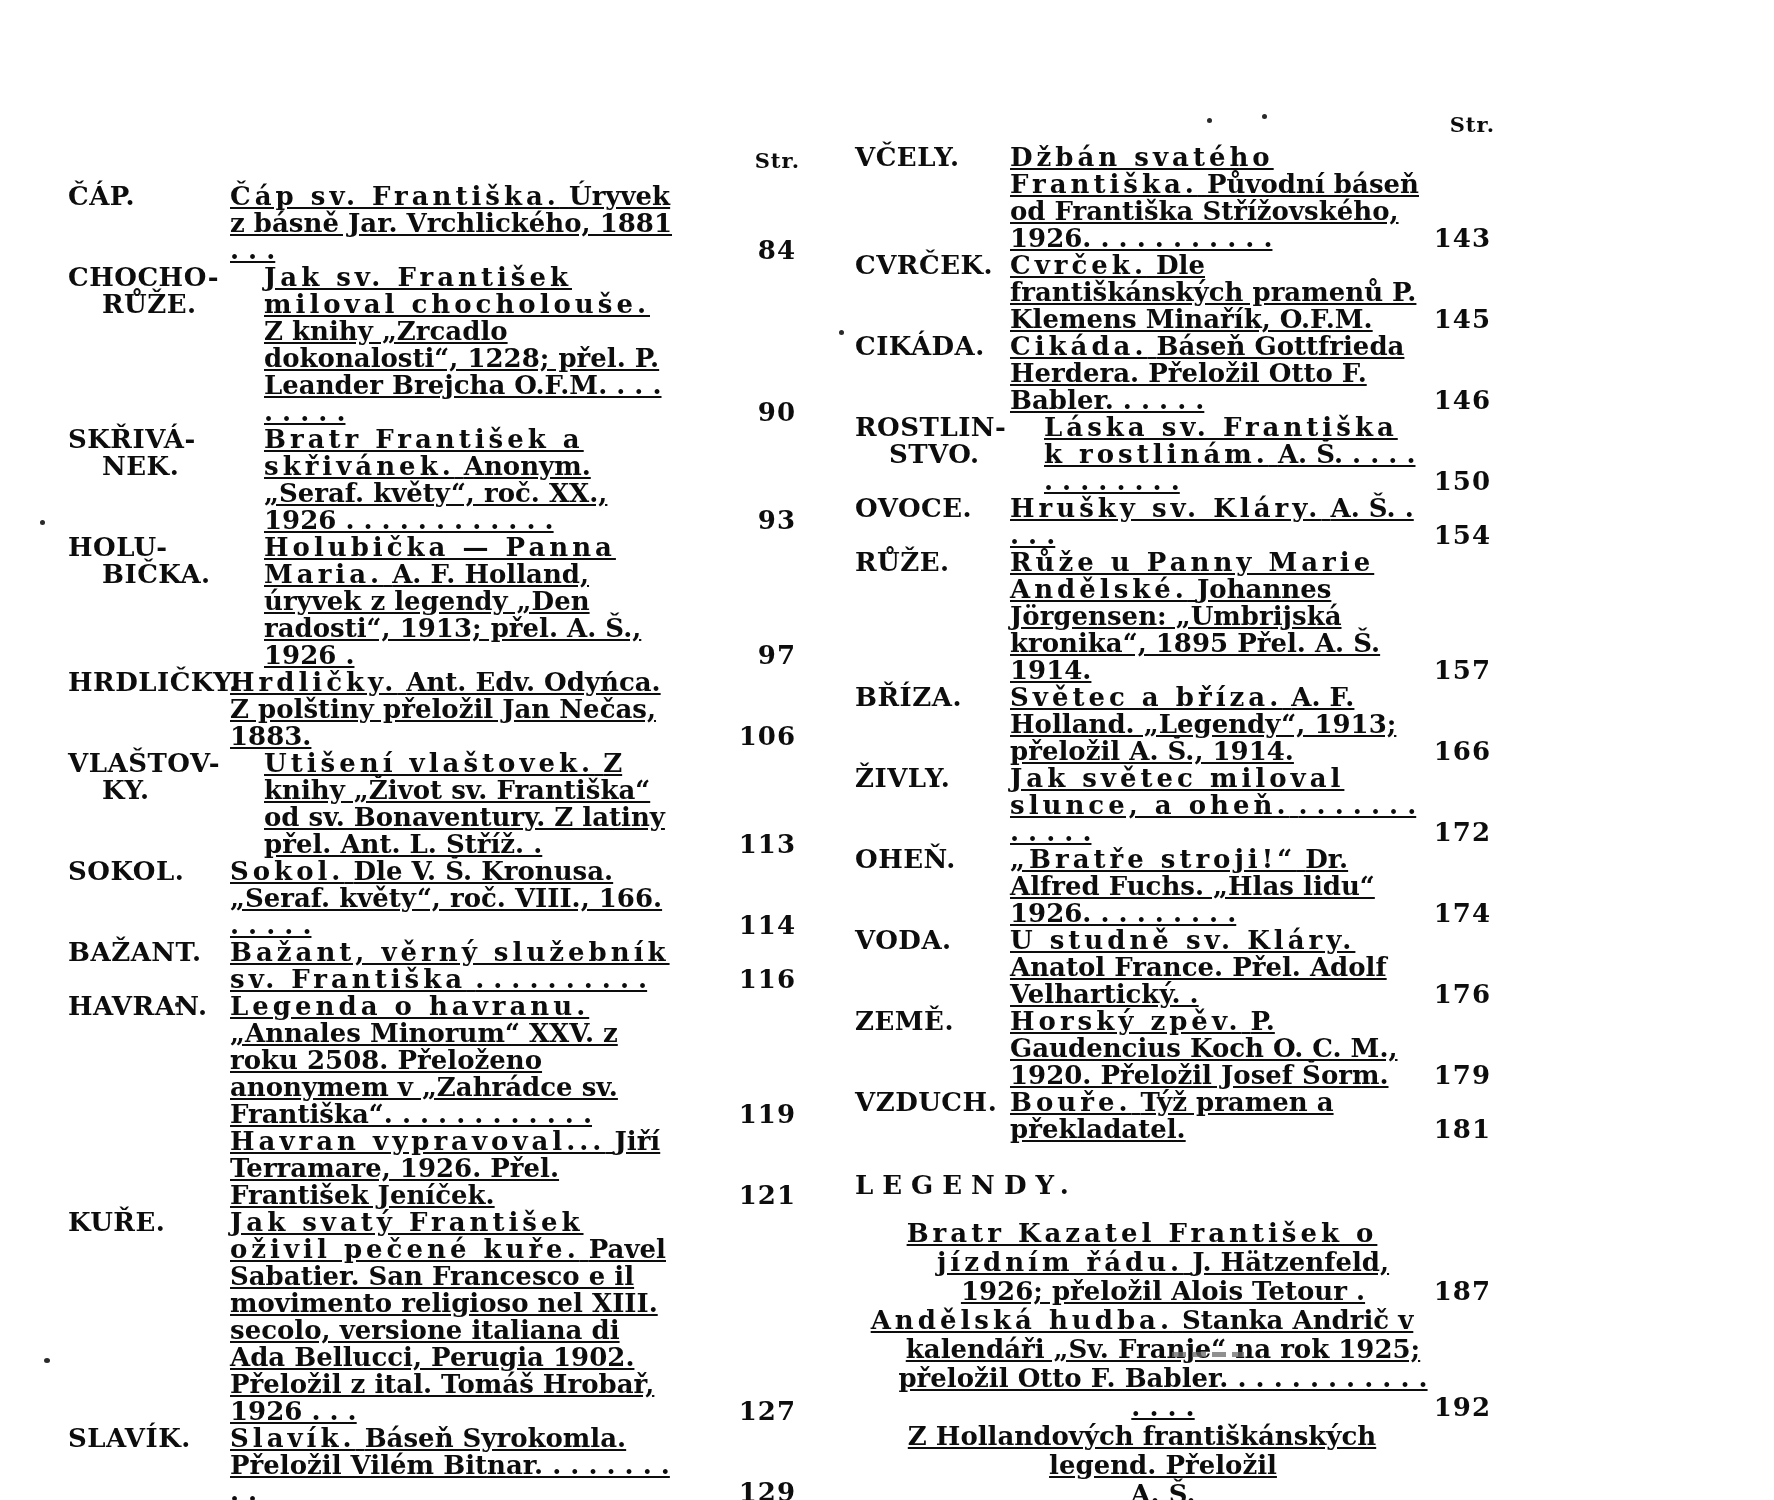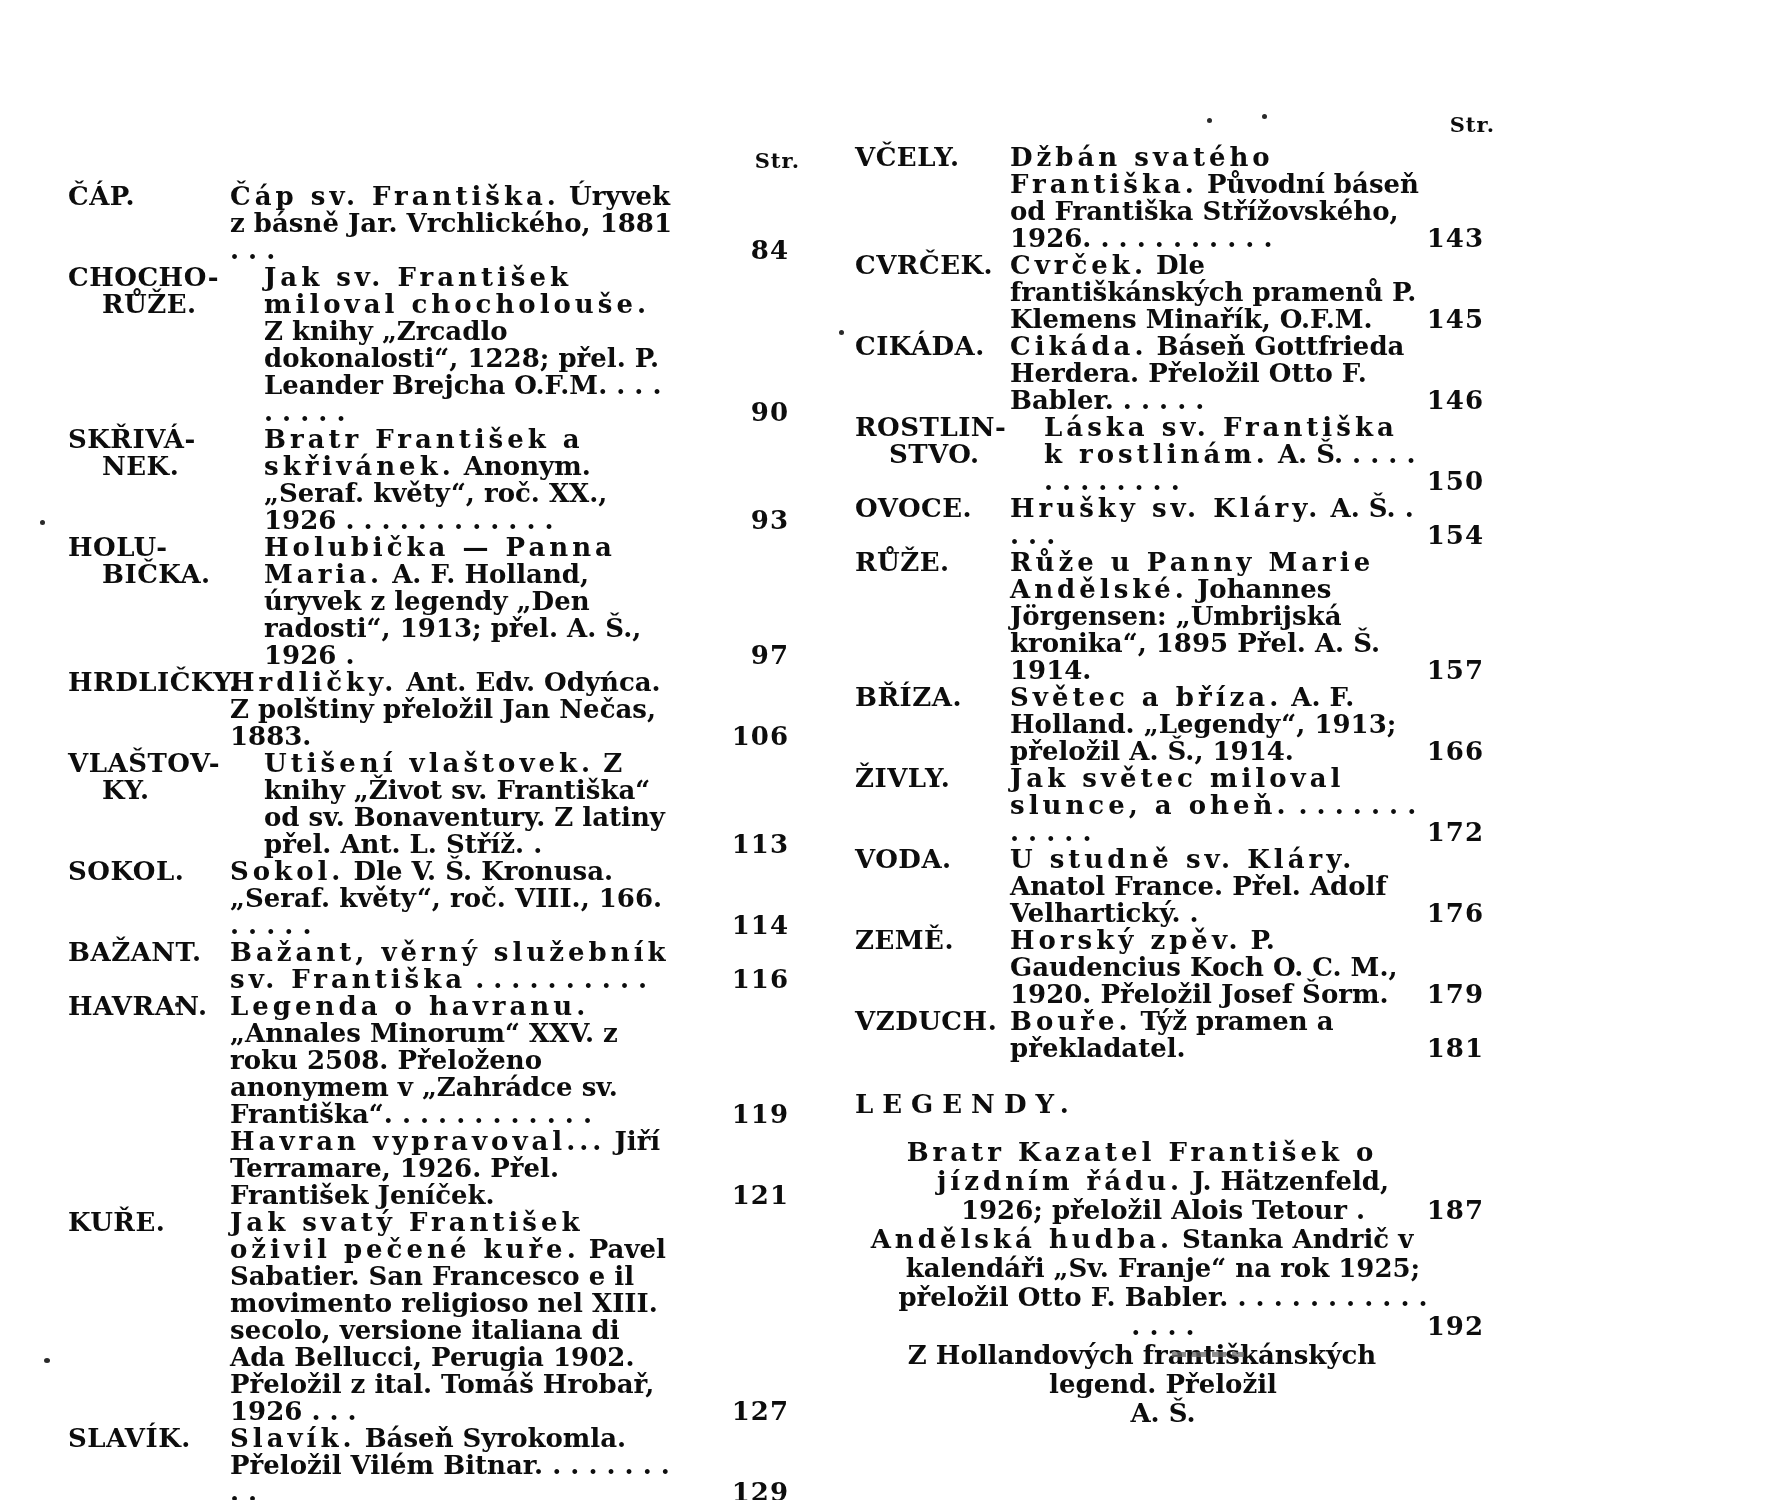--- a/index.html
+++ b/index.html
@@ -33,25 +33,26 @@
     width: 162px;
     white-space: pre-line;
     letter-spacing: 0.5px;
   }
   .col-right .term { flex: 0 0 155px; width: 155px; }
   .term.hang { padding-left: 34px; text-indent: -34px; }
   .desc {
     flex: 1 1 auto;
     position: relative;
     padding-right: 122px;
+    text-decoration: underline;
   }
   .col-right .desc { padding-right: 66px; }
   .title { letter-spacing: 4px; }
   .rest { white-space: pre-line; }
-  .pageno { position: absolute; right: 11px; bottom: 0; letter-spacing: 1px; }
+  .pageno { position: absolute; right: 4px; bottom: 0; letter-spacing: 1px; }
   
   .legendy-heading {
     text-align: left;
     letter-spacing: 9px;
     margin: 29px 10px 20px 0;
   }
   .legendy .entry { line-height: 29px; text-align: center; }
   .legendy .desc {
     padding-left: 42px;
     text-indent: -42px;
@@ -177,20 +178,24 @@
   <div class="entry">
     <div class="term">BŘÍZA.</div>
     <div class="desc"><span class="title">Světec a bříza.</span> <span class="rest">A. F. Holland. „Legendy“, 1913; přeložil A. Š., 1914.</span><span class="pageno">166</span></div>
   </div>
 
   <div class="entry">
     <div class="term">ŽIVLY.</div>
     <div class="desc"><span class="title">Jak světec miloval slunce, a oheň.</span> <span class="rest">. . . . . . . . . . . .</span><span class="pageno">172</span></div>
   </div>
 
+  <div class="entry">
+    <div class="term">OHEŇ.</div>
+    <div class="desc"><span class="title">„Bratře stroji!“</span> <span class="rest">Dr. Alfred Fuchs. „Hlas lidu“ 1926. . . . . . . . .</span><span class="pageno">174</span></div>
+  </div>
 
   <div class="entry">
     <div class="term">VODA.</div>
     <div class="desc"><span class="title">U studně sv. Kláry.</span> <span class="rest">Anatol France. Přel. Adolf Velhartický. .</span><span class="pageno">176</span></div>
   </div>
 
   <div class="entry">
     <div class="term">ZEMĚ.</div>
     <div class="desc"><span class="title">Horský zpěv.</span> <span class="rest">P. Gaudencius Koch O. C. M., 1920. Přeložil Josef Šorm.</span><span class="pageno">179</span></div>
   </div>

